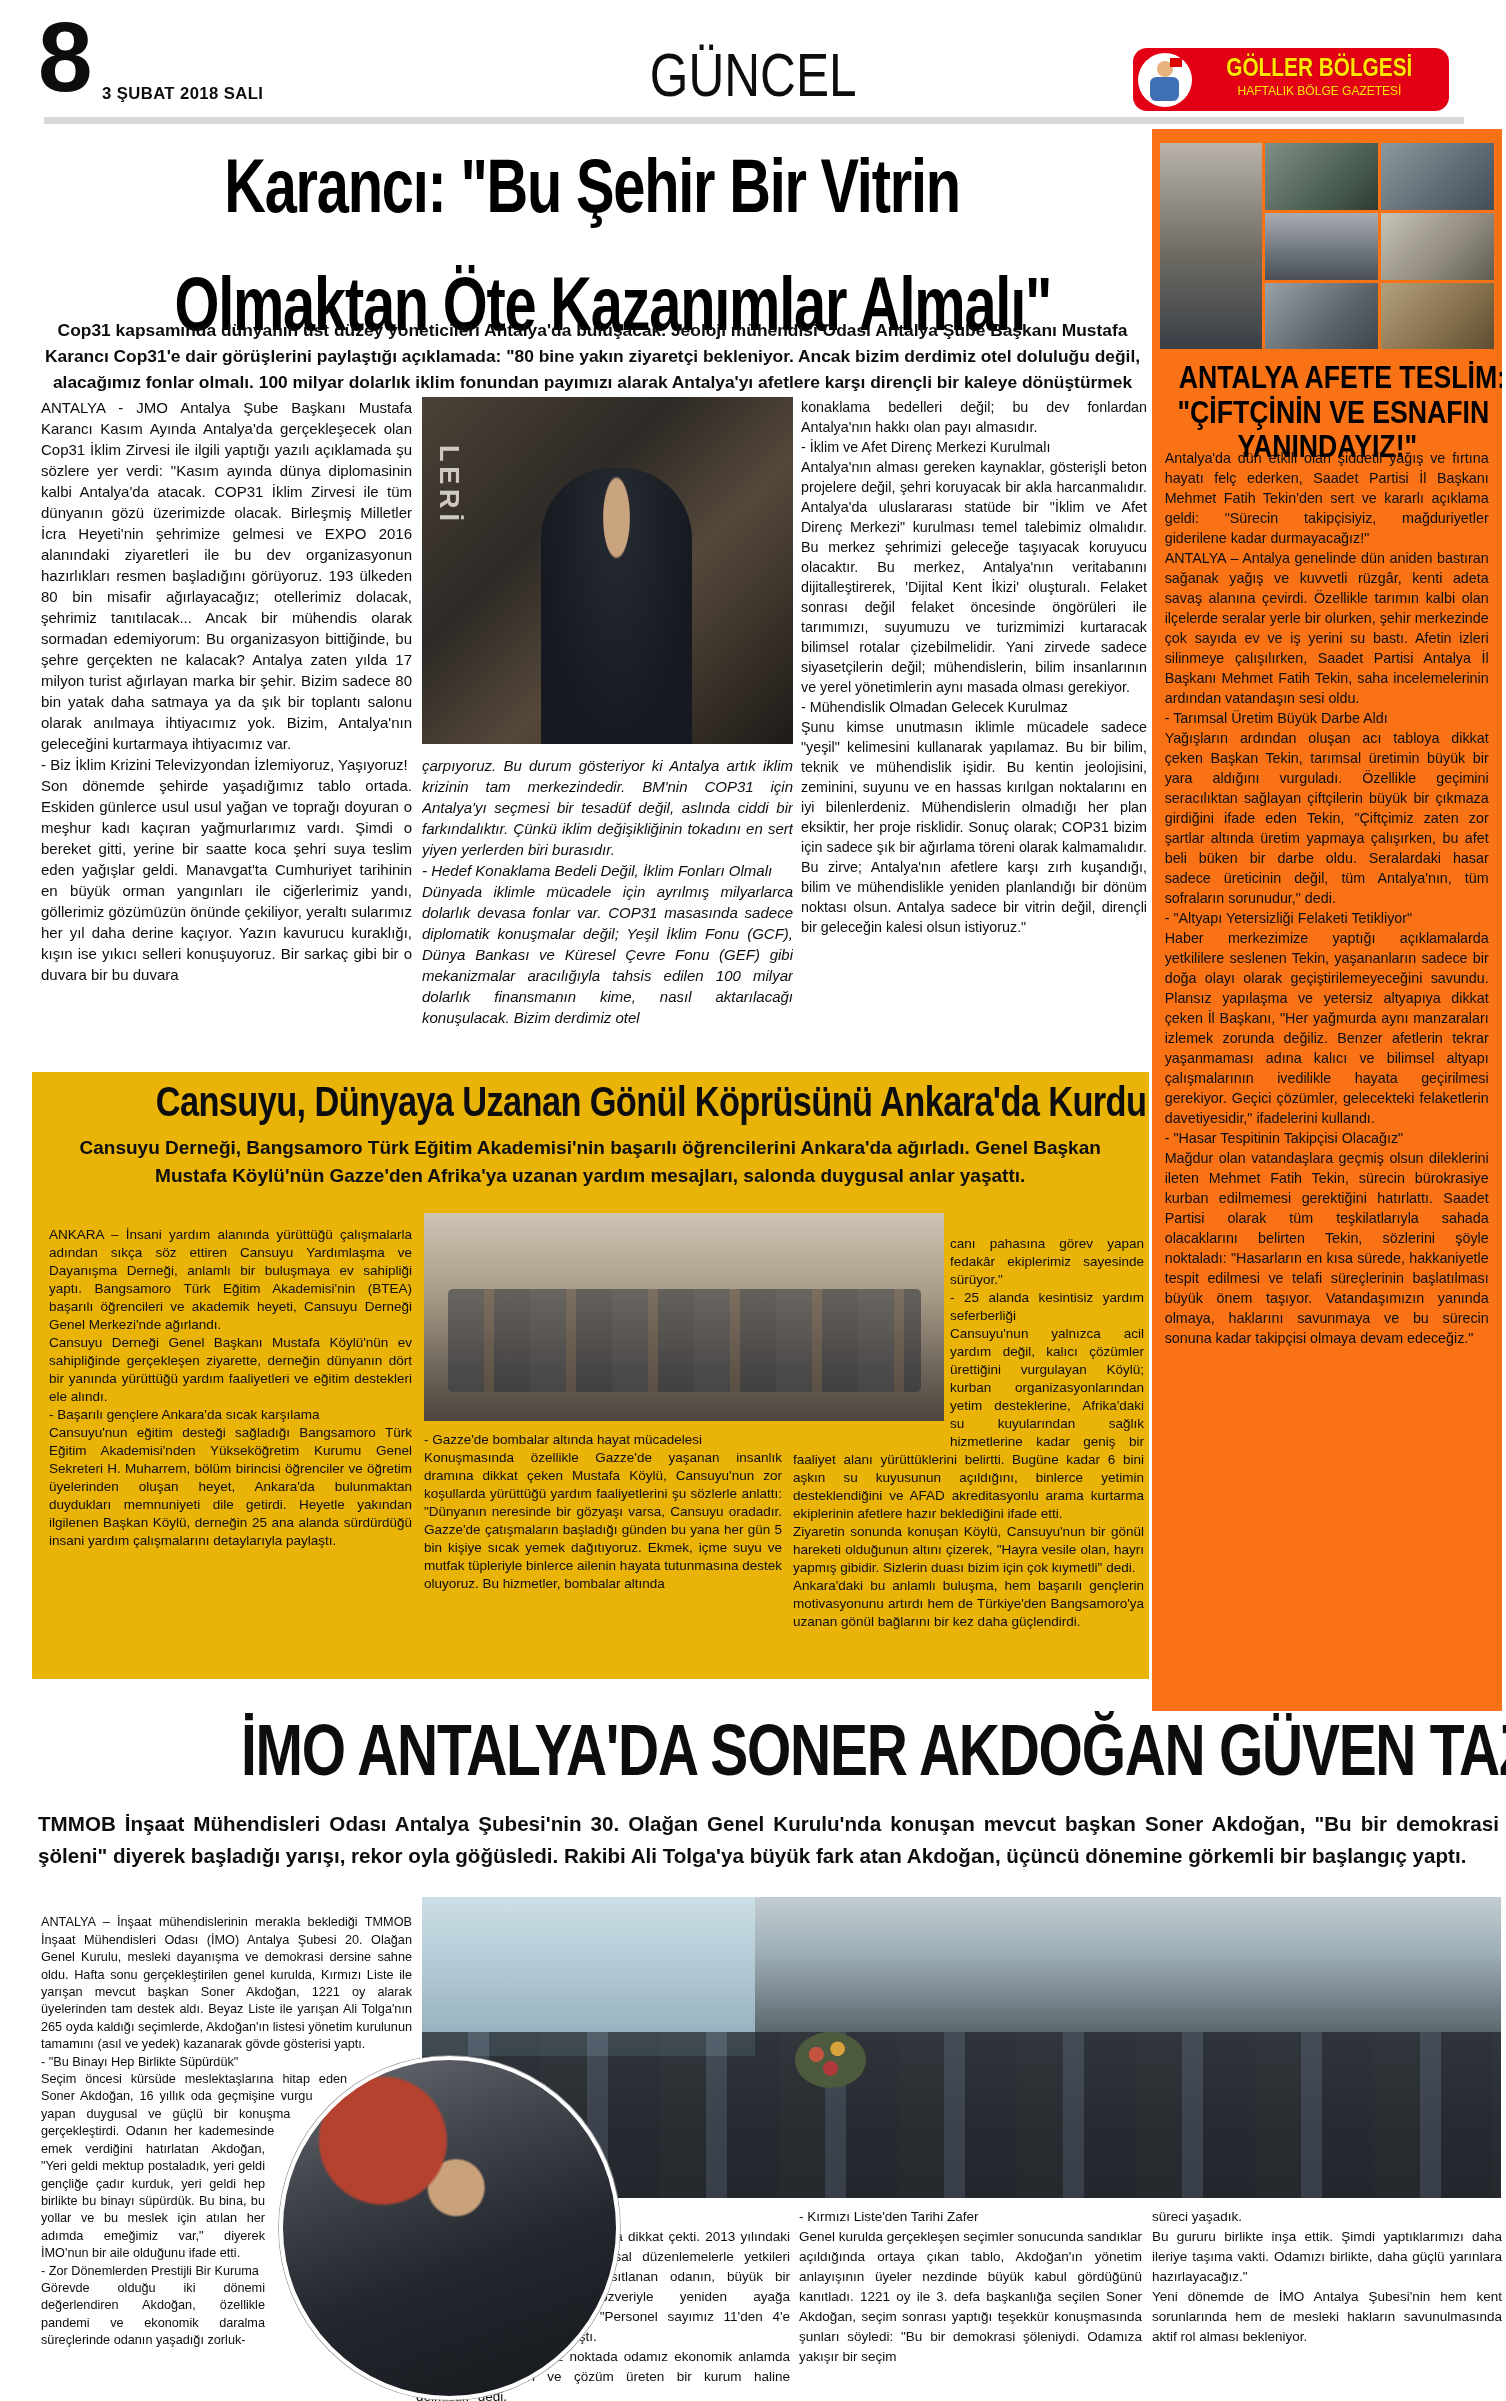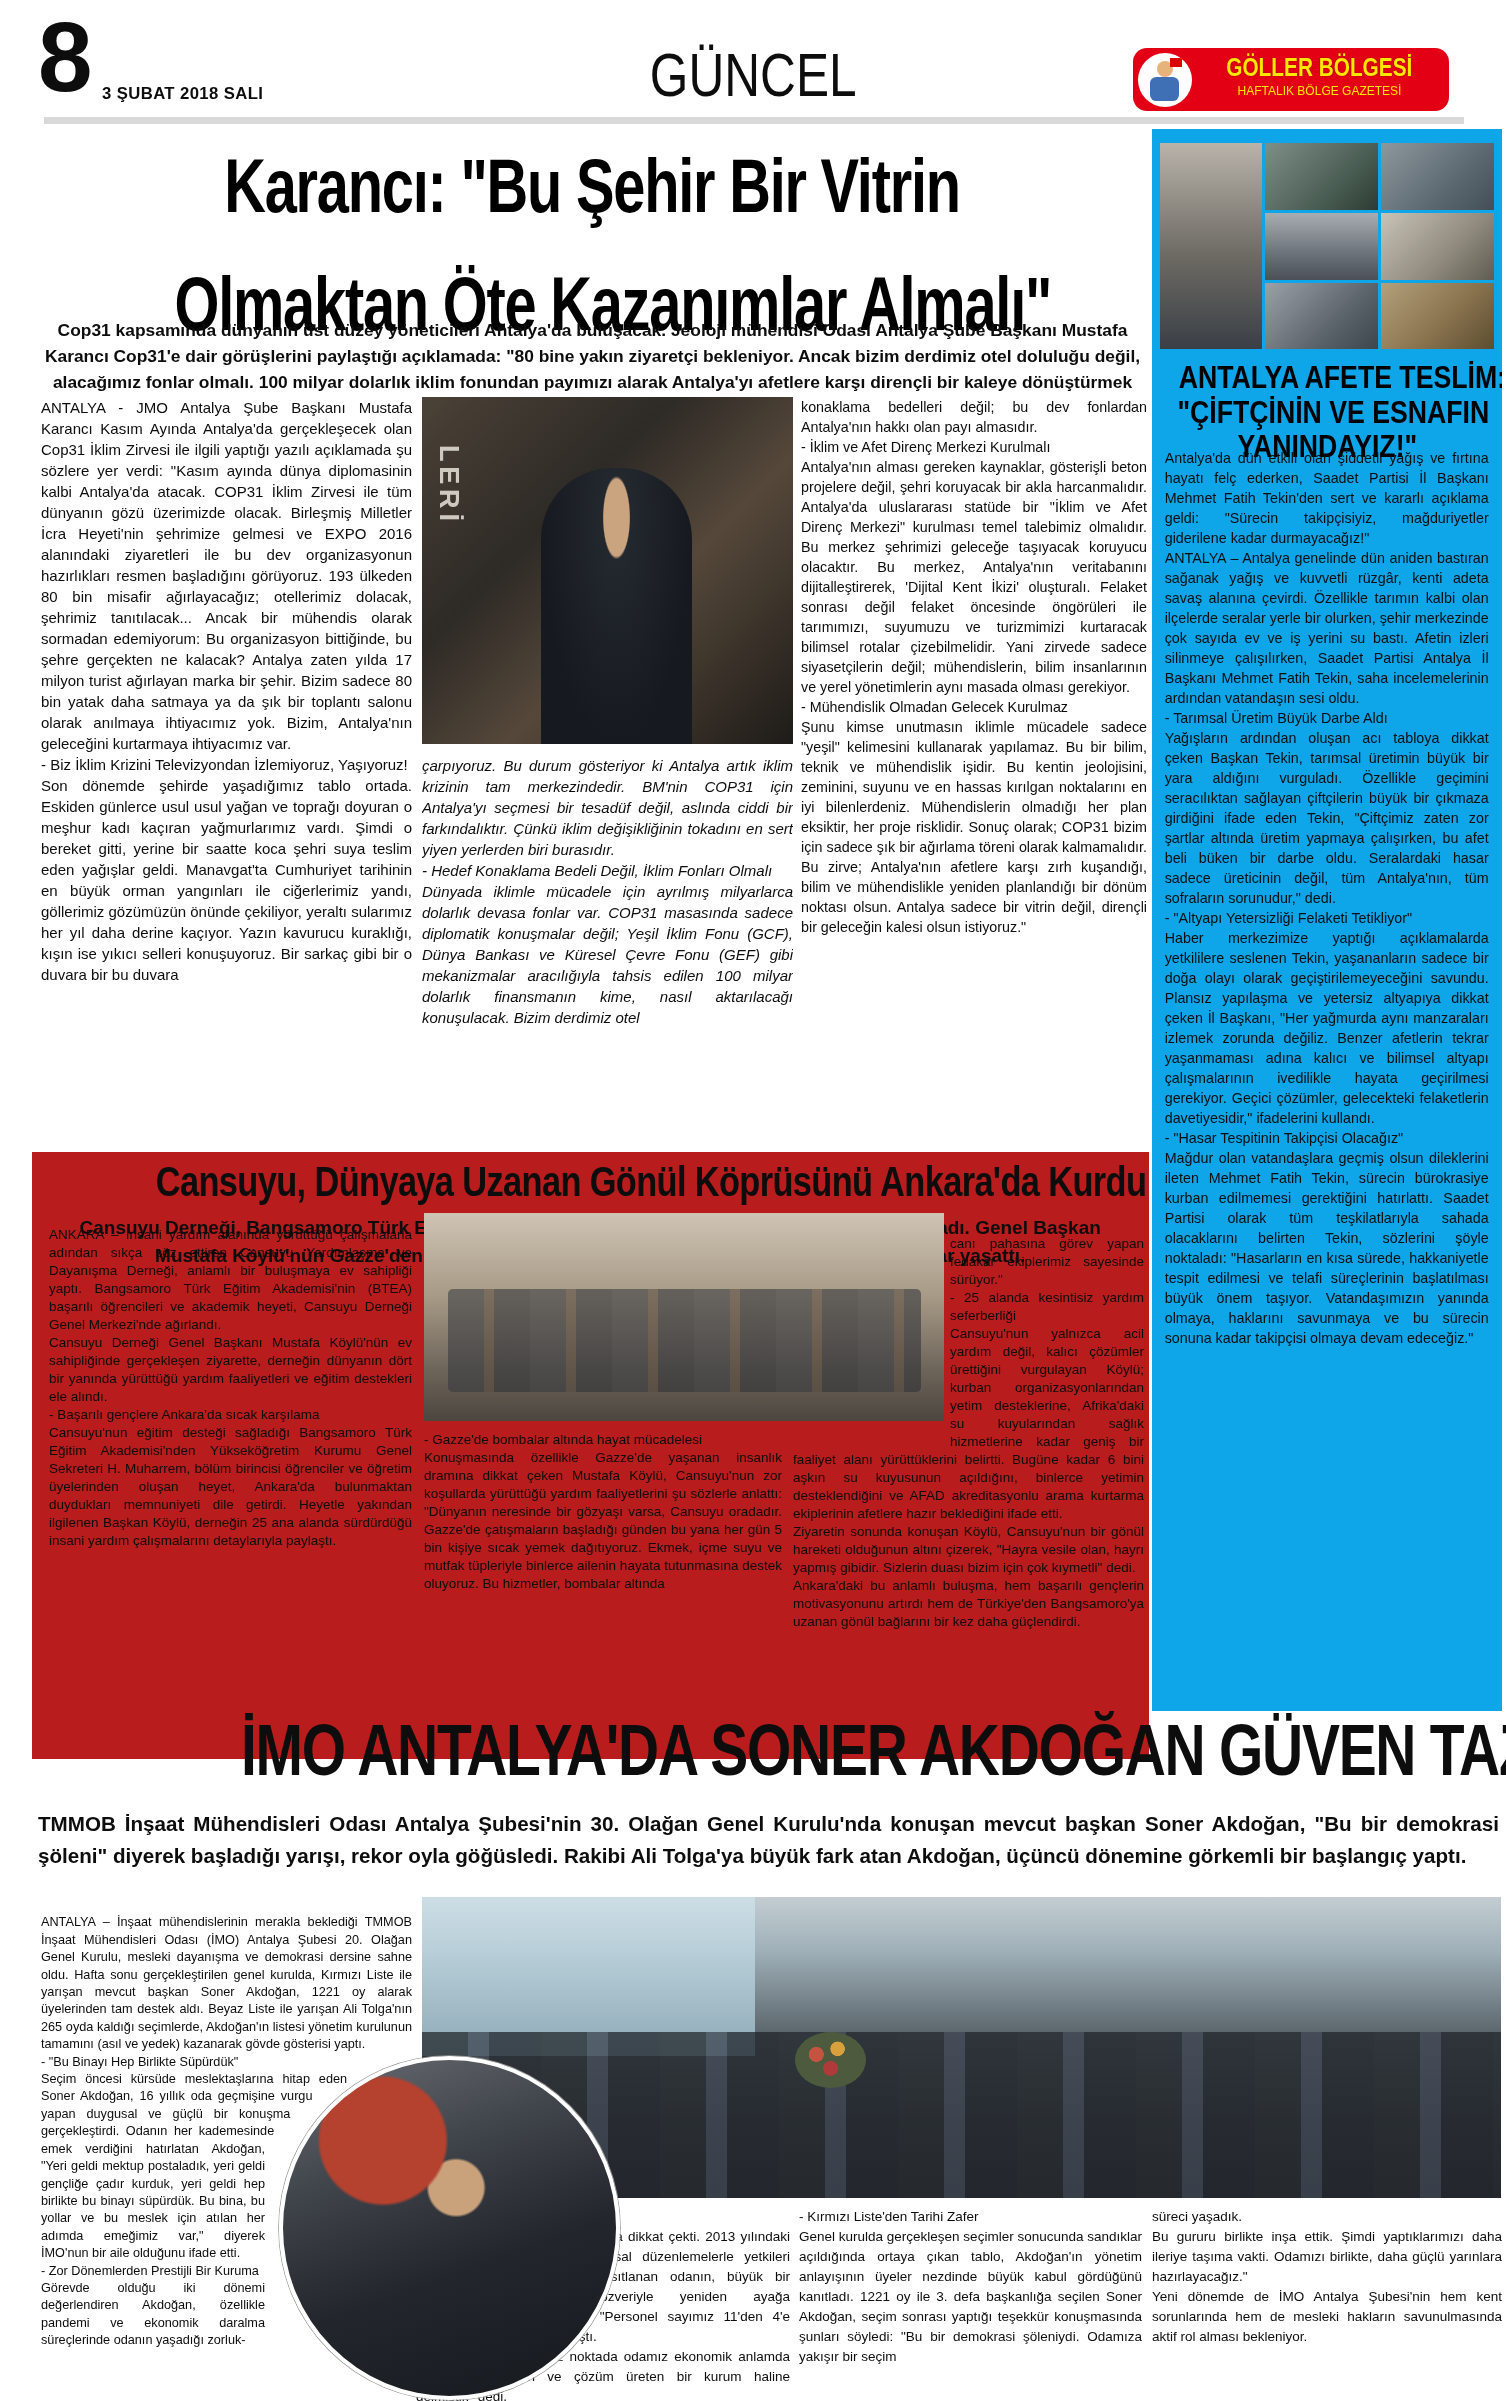--- a/index.html
+++ b/index.html
@@ -30,37 +30,37 @@
   .m-col{font-size:15px;line-height:21px;}
   .m1{left:41px;top:397px;width:371px;height:706px;}
   .m2{left:422px;top:755px;width:371px;height:347px;font-style:italic;}
   .m3{left:801px;top:397px;width:346px;height:706px;font-size:14.3px;line-height:20px;}
   .photo-karanci{left:422px;top:397px;width:371px;height:347px;
     background:linear-gradient(135deg,#4b4237 0%,#2e2a26 35%,#55483a 60%,#1e1b18 100%);}
   .sign-vert{position:absolute;left:11px;top:48px;writing-mode:vertical-lr;color:#e8e4da;font-weight:bold;font-size:27px;letter-spacing:4.8px;opacity:.85;}
   .suit{position:absolute;left:119px;top:71px;width:151px;height:276px;background:radial-gradient(ellipse at 50% 18%,#caa37f 0%,#caa37f 12%,#23272e 13%,#161a20 70%);border-radius:71px 71px 0 0;}
 
   
-  .sidebar-panel{left:1152px;top:129px;width:350px;height:1582px;background:#0ea5e9;overflow:hidden;}
+  .sidebar-panel{left:1152px;top:129px;width:350px;height:1582px;background:#f97316;overflow:hidden;}
   .collage{position:absolute;left:8px;top:14.3px;width:334px;height:206px;display:grid;
     grid-template-columns:102px 1fr 1fr;grid-template-rows:1fr 1fr 1fr;gap:3.2px;}
   .ph{background:#9aa4ab;}
   .ph1{grid-row:1/4;background:linear-gradient(180deg,#b9b3aa,#6d6a63 55%,#3a3f46);}
   .ph2{background:linear-gradient(135deg,#7e8f86,#45584e 70%,#2c3b33);}
   .ph3{background:linear-gradient(135deg,#8d979e,#5e6a72 60%,#434e57);}
   .ph4{background:linear-gradient(180deg,#a8adb2,#676e75 65%,#4a5056);}
   .ph5{background:linear-gradient(135deg,#c8c3b7,#8f8a7d 60%,#5f5c52);}
   .ph6{background:linear-gradient(135deg,#9aa2a8,#596168 65%,#3e464d);}
   .ph7{background:linear-gradient(135deg,#b3a07c,#8a744f 55%,#5c4c31);}
   .sb-hl{position:absolute;left:0;top:232px;width:350px;text-align:center;font-weight:bold;font-size:31px;line-height:1.12;color:#000;}
   .sb-hl .cond{transform:scaleX(0.86);}
   .sb-body{position:absolute;left:12.7px;top:319px;width:324px;height:1251px;font-size:14.3px;line-height:20px;}
 
   
-  .panel-cream{left:32px;top:1152px;width:1117px;height:607px;background:#b91c1c;}
+  .panel-cream{left:32px;top:1072px;width:1117px;height:607px;background:#eab308;}
   .c-title{position:absolute;left:0;top:6.3px;width:1117px;text-align:center;font-weight:bold;font-size:43px;line-height:1.1;letter-spacing:-0.8px;}
   .c-sub{position:absolute;left:12.7px;top:62px;width:1091px;text-align:center;font-weight:bold;font-size:19px;line-height:1.45;}
   .c-col{font-size:13.5px;line-height:18px;}
   .c1{left:49px;top:1226px;width:363px;height:474px;}
   .c2{left:424px;top:1431px;width:358px;height:271px;}
   .c3{left:793px;top:1217px;width:351px;height:484px;}
   .c3-spacer{float:left;width:157px;height:208px;}
   .photo-cansuyu{left:424px;top:1213px;width:520px;height:208px;
     background:linear-gradient(180deg,#cfc4b4 0%,#a79a86 40%,#6e655a 75%,#4c463f 100%);}
   .group-row{position:absolute;left:24px;top:76px;width:473px;height:103px;

